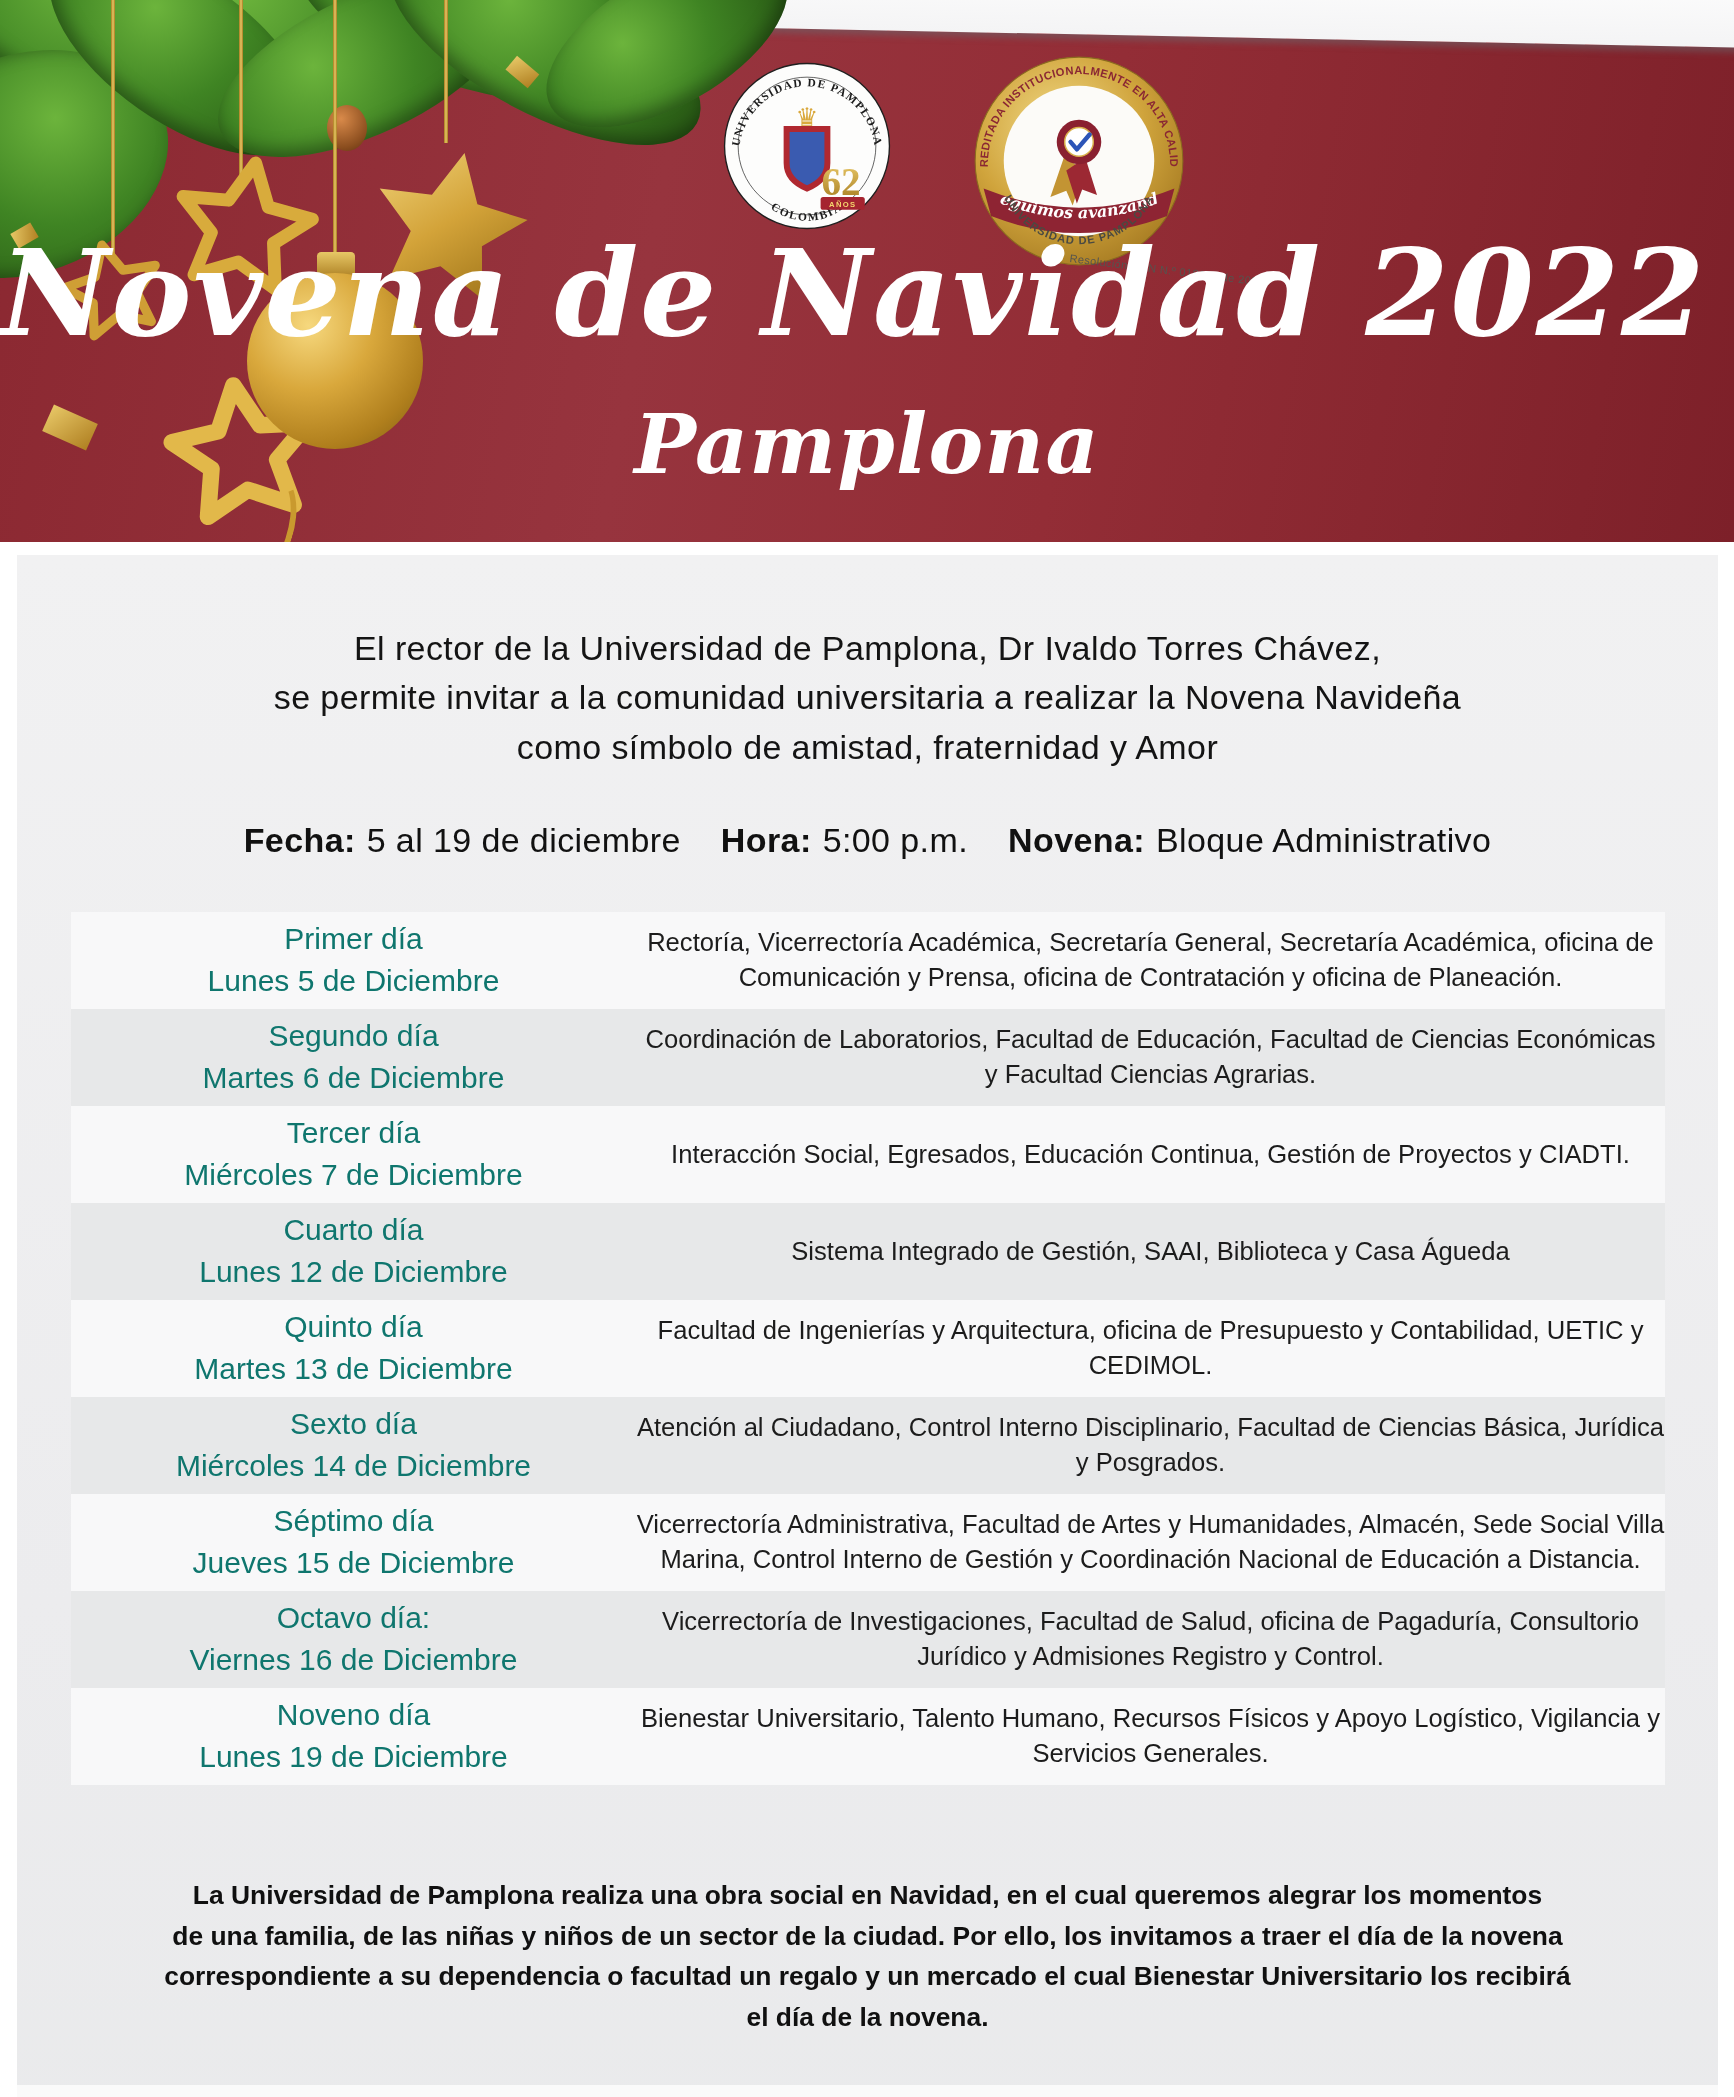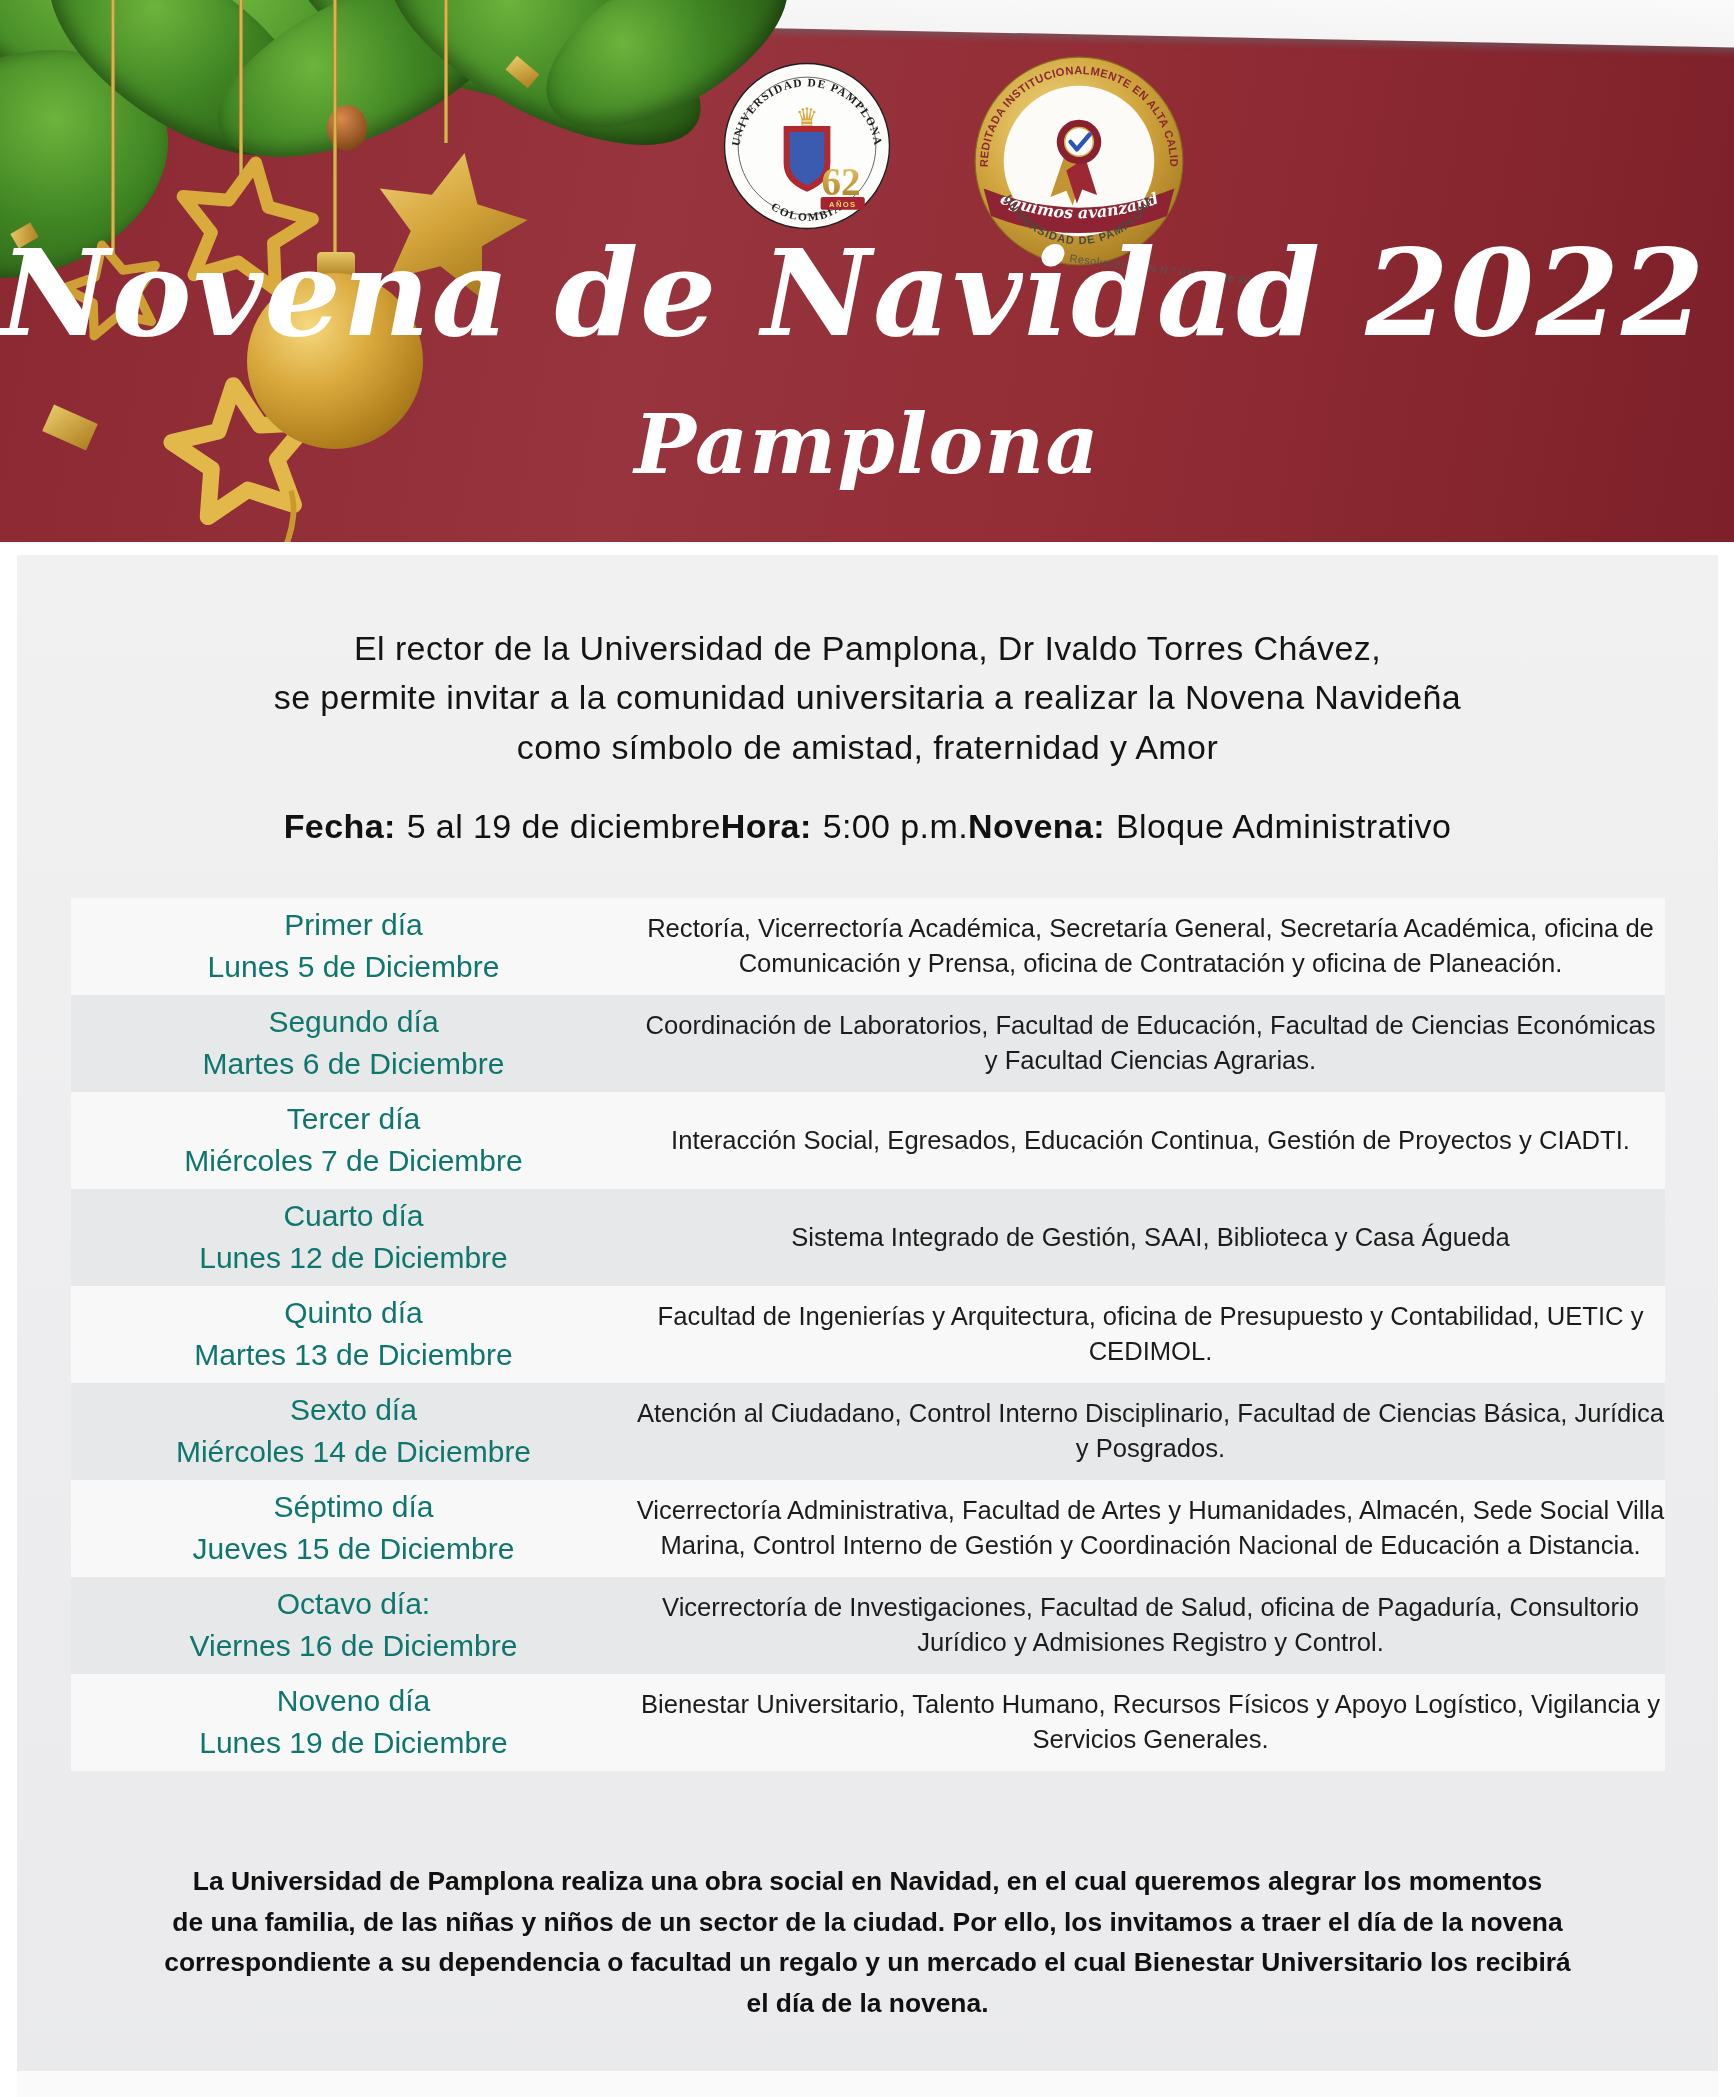--- a/index.html
+++ b/index.html
@@ -46,21 +46,21 @@
 
   
   .panel{position:absolute;left:17px;top:555px;width:1701px;height:1902px;
     background:
       radial-gradient(ellipse 587px 378px at 50% 96%,rgba(255,255,255,.55),rgba(255,255,255,0) 60%),
       linear-gradient(180deg,#f1f1f2 0%,#ececee 55%,#e8e9ea 100%);}
 
   .intro{margin:69px auto 0;text-align:center;font-size:34px;line-height:1.45;
     color:#141414;white-space:pre-line;letter-spacing:0.4px;}
 
-  .details{margin-top:35px;display:flex;justify-content:center;
+  .details{margin-top:49px;display:flex;justify-content:center;gap:40px;
     font-size:34px;color:#111;letter-spacing:0.4px;}
   .details b{font-weight:bold;margin-right:11px;}
 
   .schedule{width:1594px;margin:52px auto 0;}
   .srow{display:flex;align-items:center;padding:5.9px 0;}
   .srow:nth-child(odd){background:#f8f8f9;}
   .srow:nth-child(even){background:#e7e8e9;}
   .day-cell{width:566px;flex:0 0 566px;text-align:center;color:#0f766e;
     font-size:30px;line-height:1.42;white-space:pre-line;}
   .dep-cell{flex:1;display:flex;justify-content:center;}

